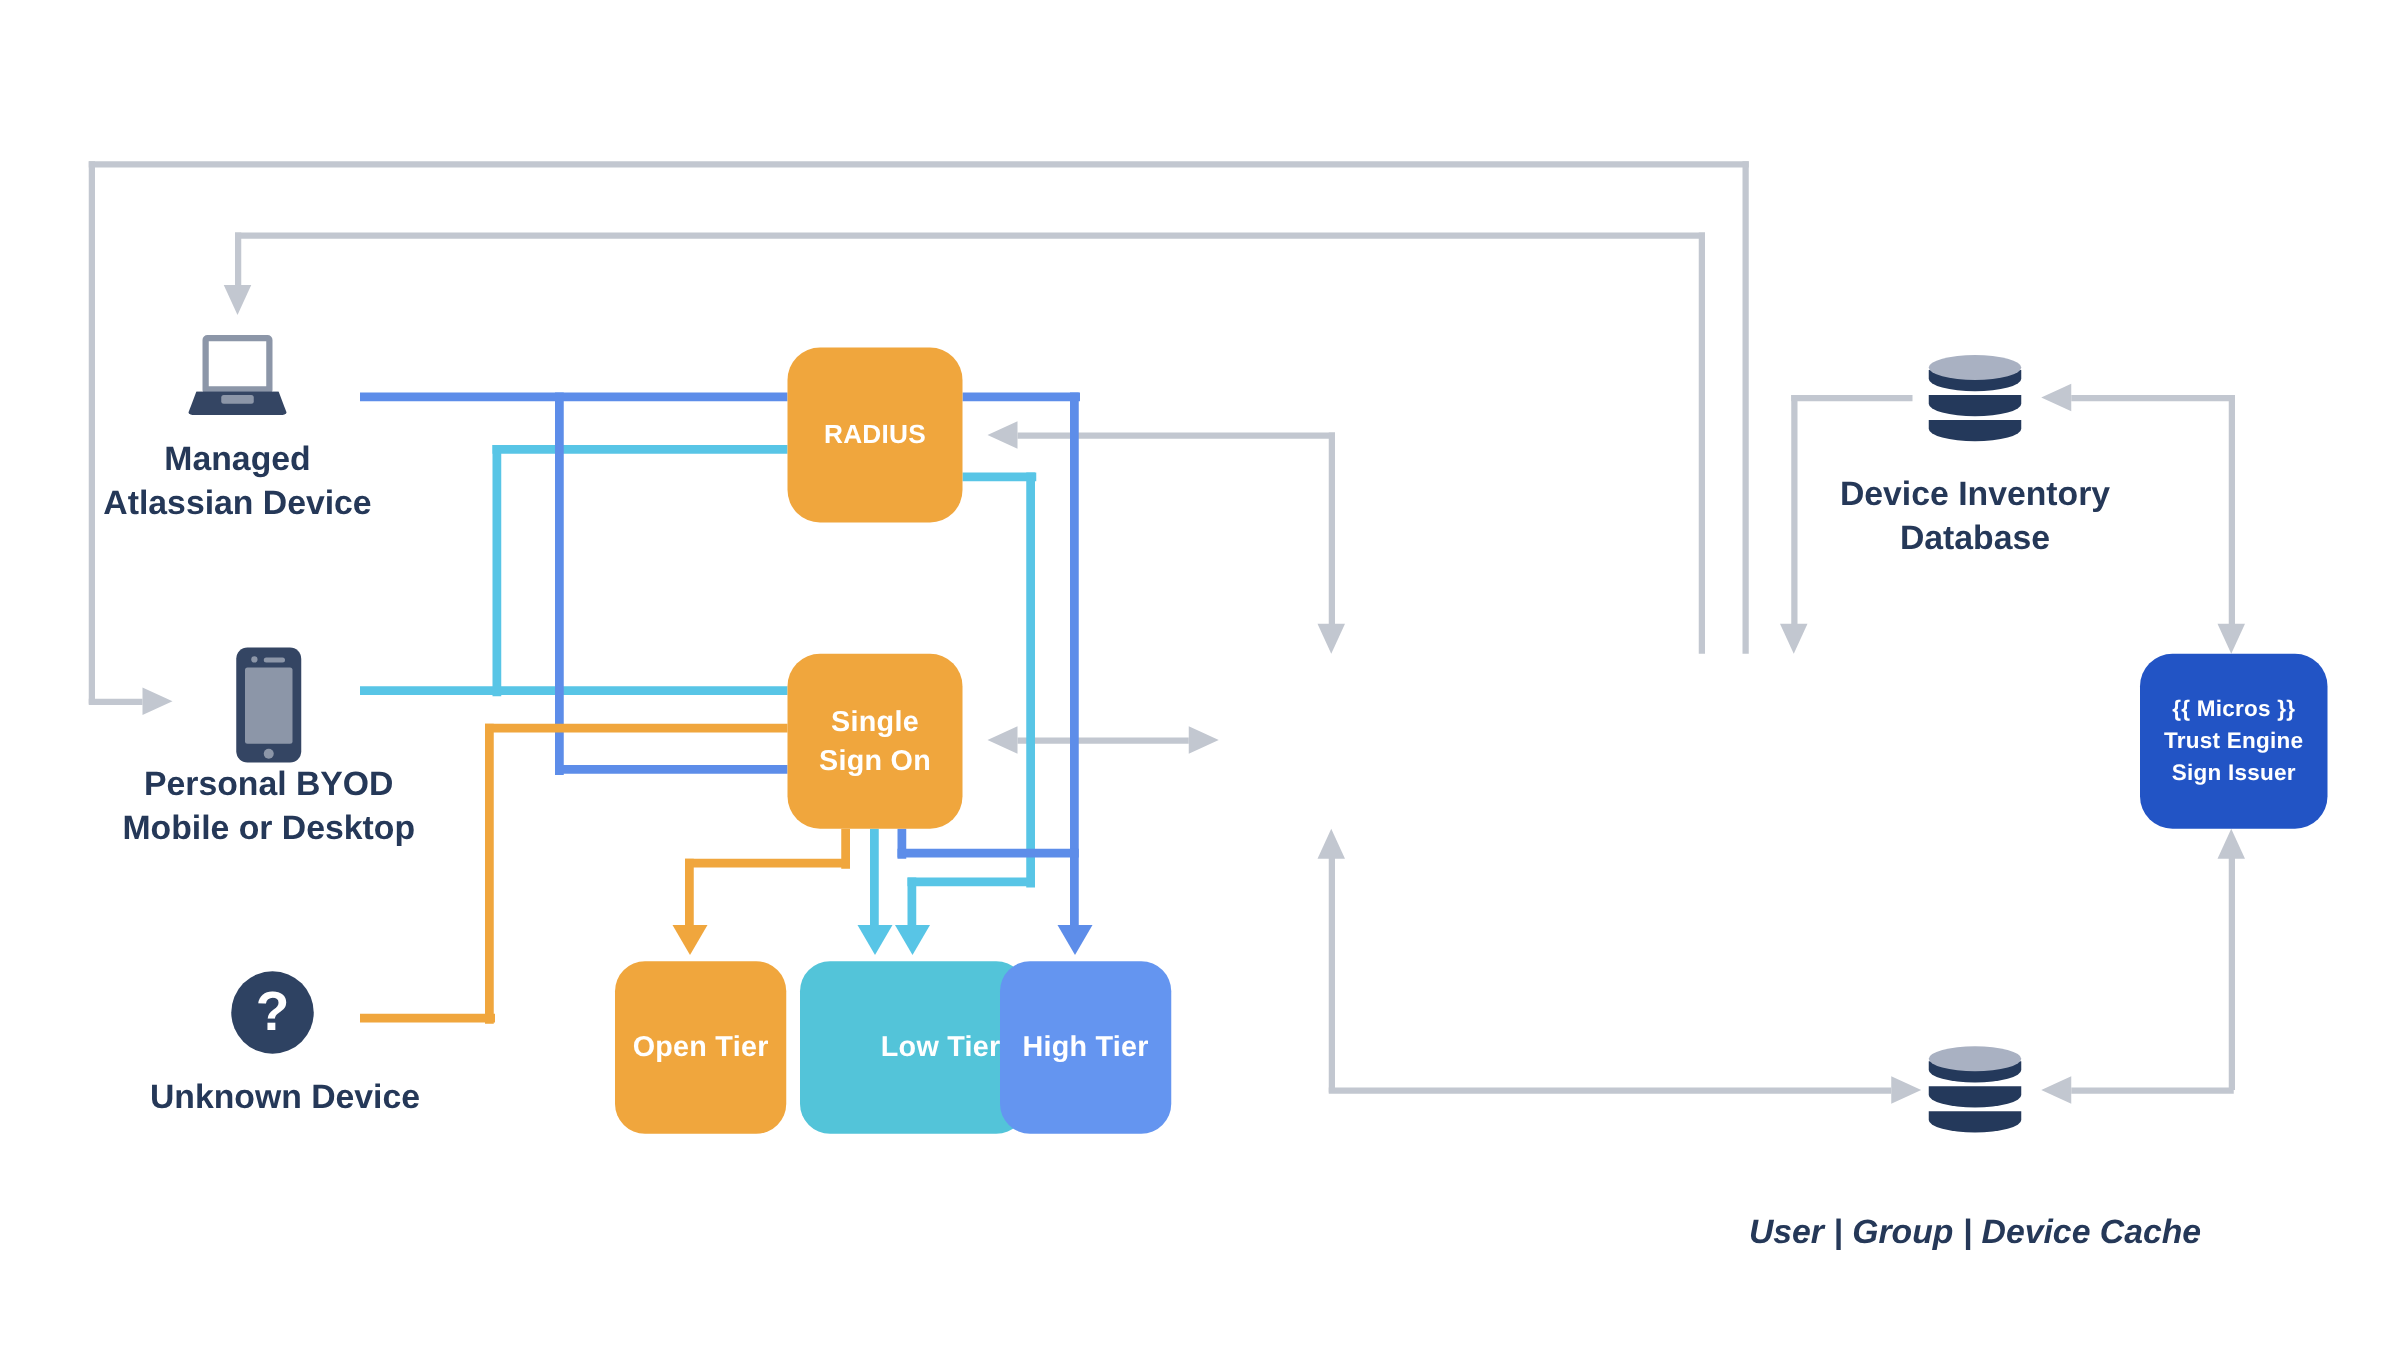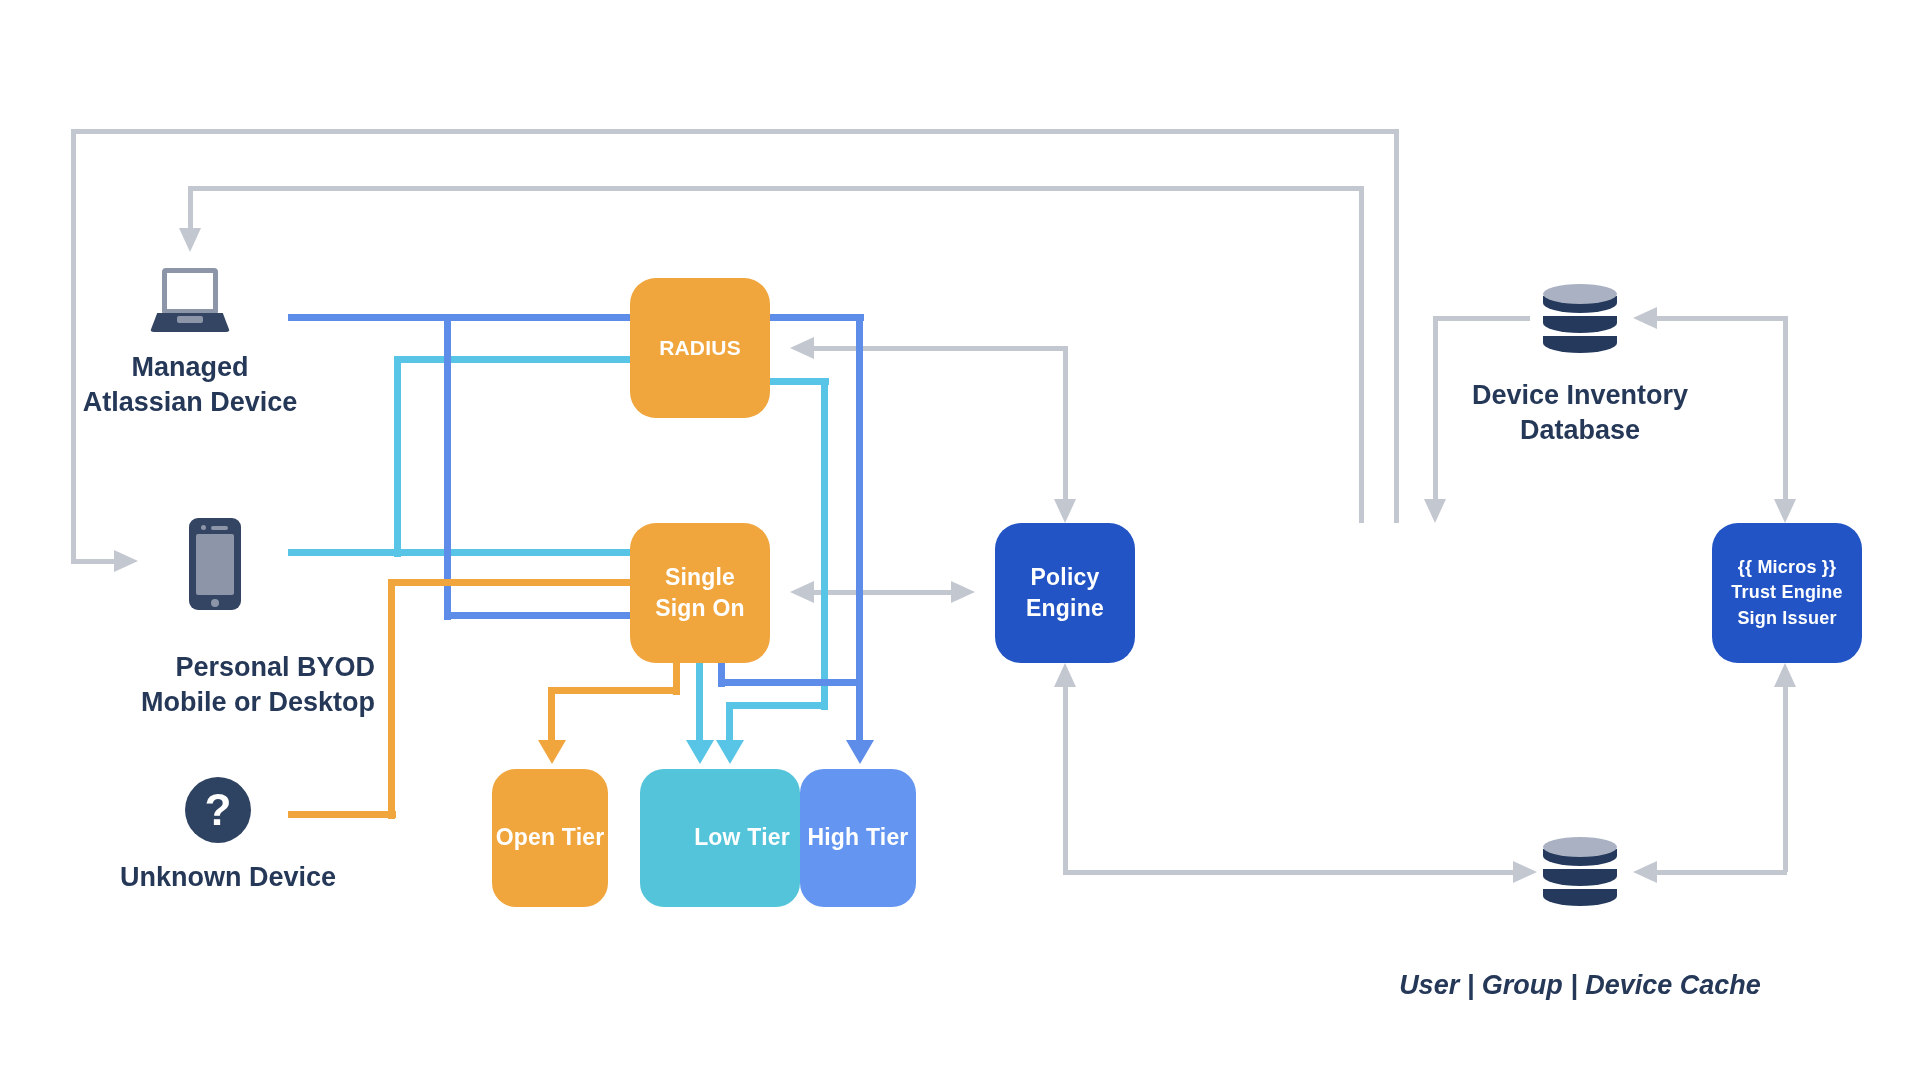--- a/index.html
+++ b/index.html
@@ -12,21 +12,21 @@
   .blue{background:#5D8DE9;}
   .cyan{background:#58C5E6;}
   .orange{background:#F0A63D;}
   .ah{position:absolute;width:0;height:0;}
   .node{
     position:absolute;width:140px;height:140px;border-radius:26px;
     display:flex;flex-direction:column;align-items:center;justify-content:center;
     color:#ffffff;font-size:23px;font-weight:700;line-height:1.35;text-align:center;
     letter-spacing:.2px;
   }
-  .tier{width:116px;height:138px;border-radius:24px;}
+  .tier{width:137px;height:138px;border-radius:24px;}
   .bg-orange{background:#F0A63D;}
   .bg-royal{background:#2254C5;}
   .bg-low{background:#53C4D9;}
   .bg-high{background:#6495F0;}
   .lbl{
     position:absolute;color:#253858;font-size:27px;font-weight:700;
     text-align:center;line-height:1.3;width:320px;
   }
   
   .laptop{position:absolute;left:150px;top:268px;width:80px;height:64px;}
@@ -132,45 +132,41 @@
     <div>Managed</div>
     <div>Atlassian Device</div>
   </div>
 
   <div class="phone">
     <div class="ph-cam"></div>
     <div class="ph-spk"></div>
     <div class="ph-screen"></div>
     <div class="ph-home"></div>
   </div>
-  <div class="lbl" style="left:55px;top:650px;text-align:right;">
+  <div class="lbl" style="left:55px;top:610px;">
     <div>Personal BYOD</div>
     <div>Mobile or Desktop</div>
   </div>
 
   <div class="qcircle">
     <span>?</span>
   </div>
   <div class="lbl" style="left:68px;top:860px;">
     <div>Unknown Device</div>
   </div>
 
   <div class="node bg-orange" style="left:630px;top:278px;">
     <div style="font-size:21px;">RADIUS</div>
   </div>
 
   <div class="node bg-orange" style="left:630px;top:523px;">
     <div>Single</div>
     <div>Sign On</div>
   </div>
 
-  <div class="node bg-royal" style="left:995px;top:523px;">
-    <div>Policy</div>
-    <div>Engine</div>
-  </div>
 
 
   <div class="node bg-royal" style="left:1712px;top:523px;width:150px;font-size:18px;line-height:1.4;">
     <div>{{ Micros }}</div>
     <div>Trust Engine</div>
     <div>Sign Issuer</div>
   </div>
 
   <div class="node tier bg-orange" style="left:492px;top:769px;">
     <div>Open Tier</div>

